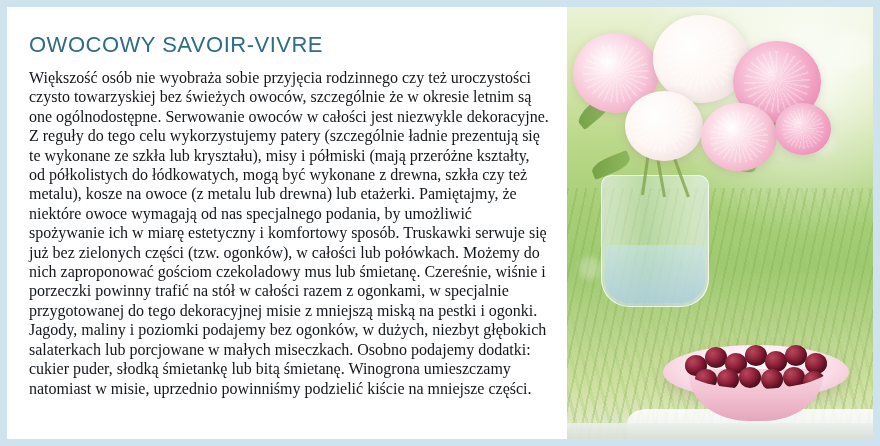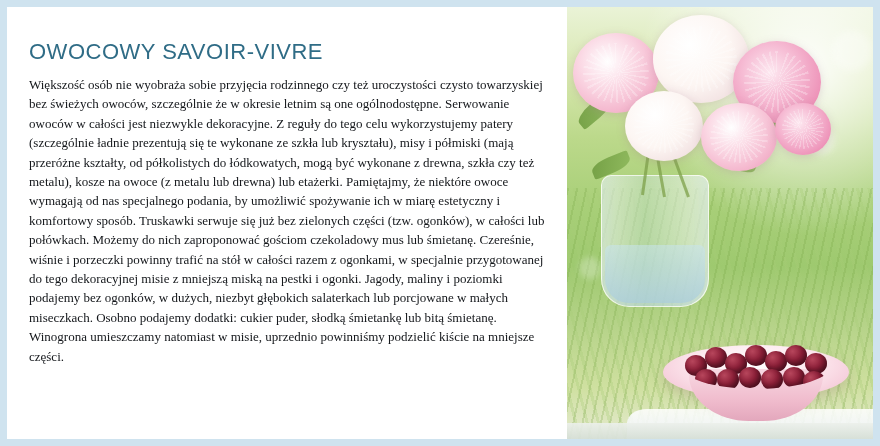--- a/index.html
+++ b/index.html
@@ -26,36 +26,36 @@
     position: relative;
     width: 100%;
     height: 100%;
     background: #ffffff;
     box-sizing: border-box;
     display: flex;
     flex-direction: row;
   }
   .text-col {
     box-sizing: border-box;
-    padding: 32px 0 0 22px;
+    padding: 25px 0 0 22px;
     width: 560px;
     flex: 0 0 560px;
   }
   .doc-title {
     font-family: "Liberation Sans", sans-serif;
     font-size: 22px;
     letter-spacing: 0.5px;
     color: #2f6c86;
     font-weight: 400;
     margin: 0 0 10px 0;
     white-space: nowrap;
   }
   .doc-body {
     font-family: "Liberation Serif", serif;
-    font-size: 13px;
+    font-size: 16px;
     line-height: 19.4px;
     color: #13161a;
     text-align: left;
     margin: 0;
     width: 520px;
     white-space: pre-line;
   }
   .image-col {
     position: relative;
     flex: 1 1 auto;

